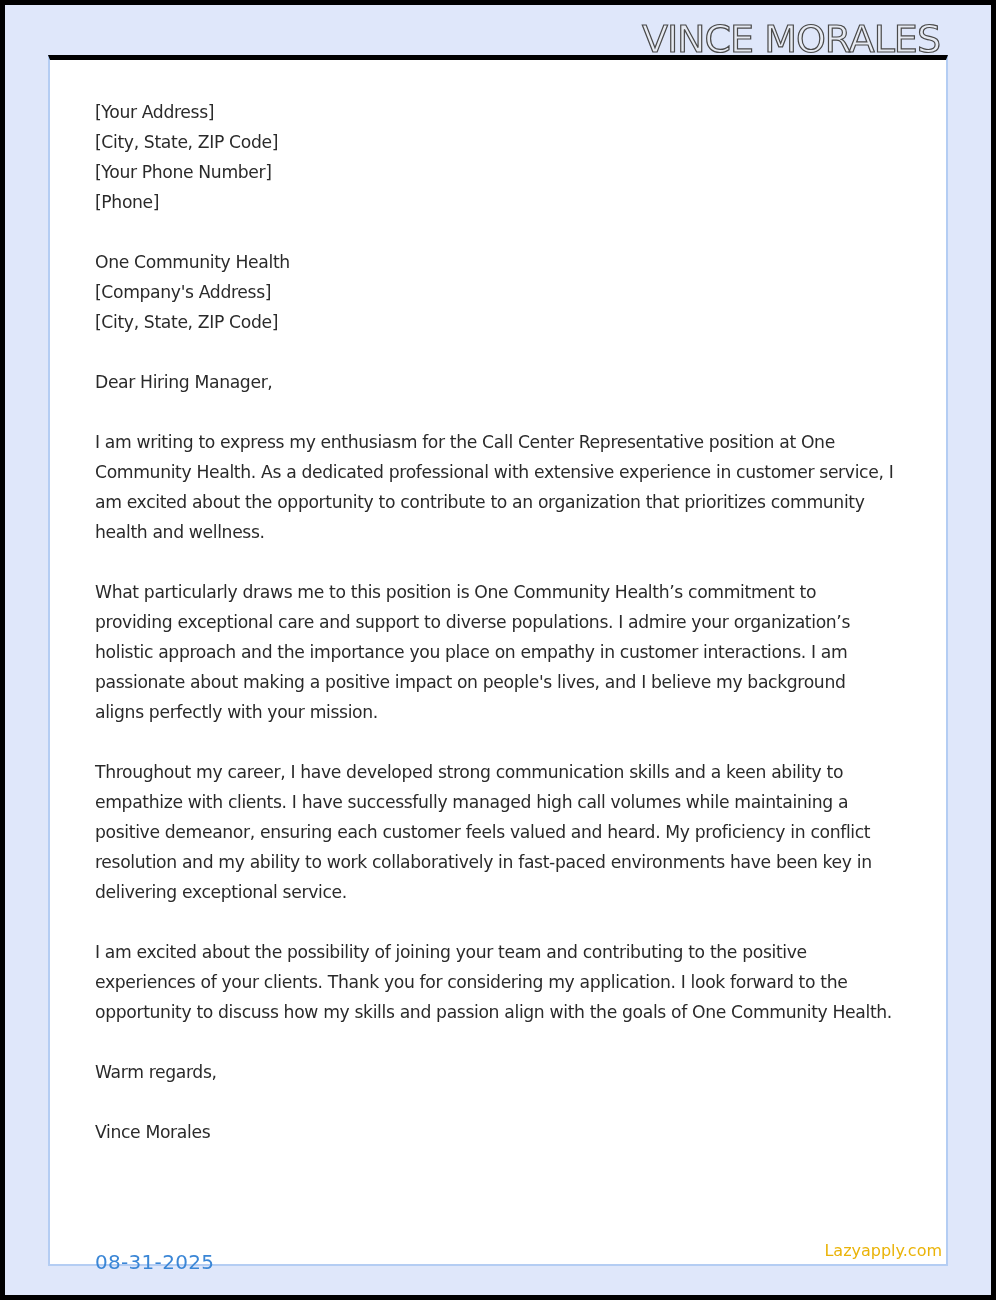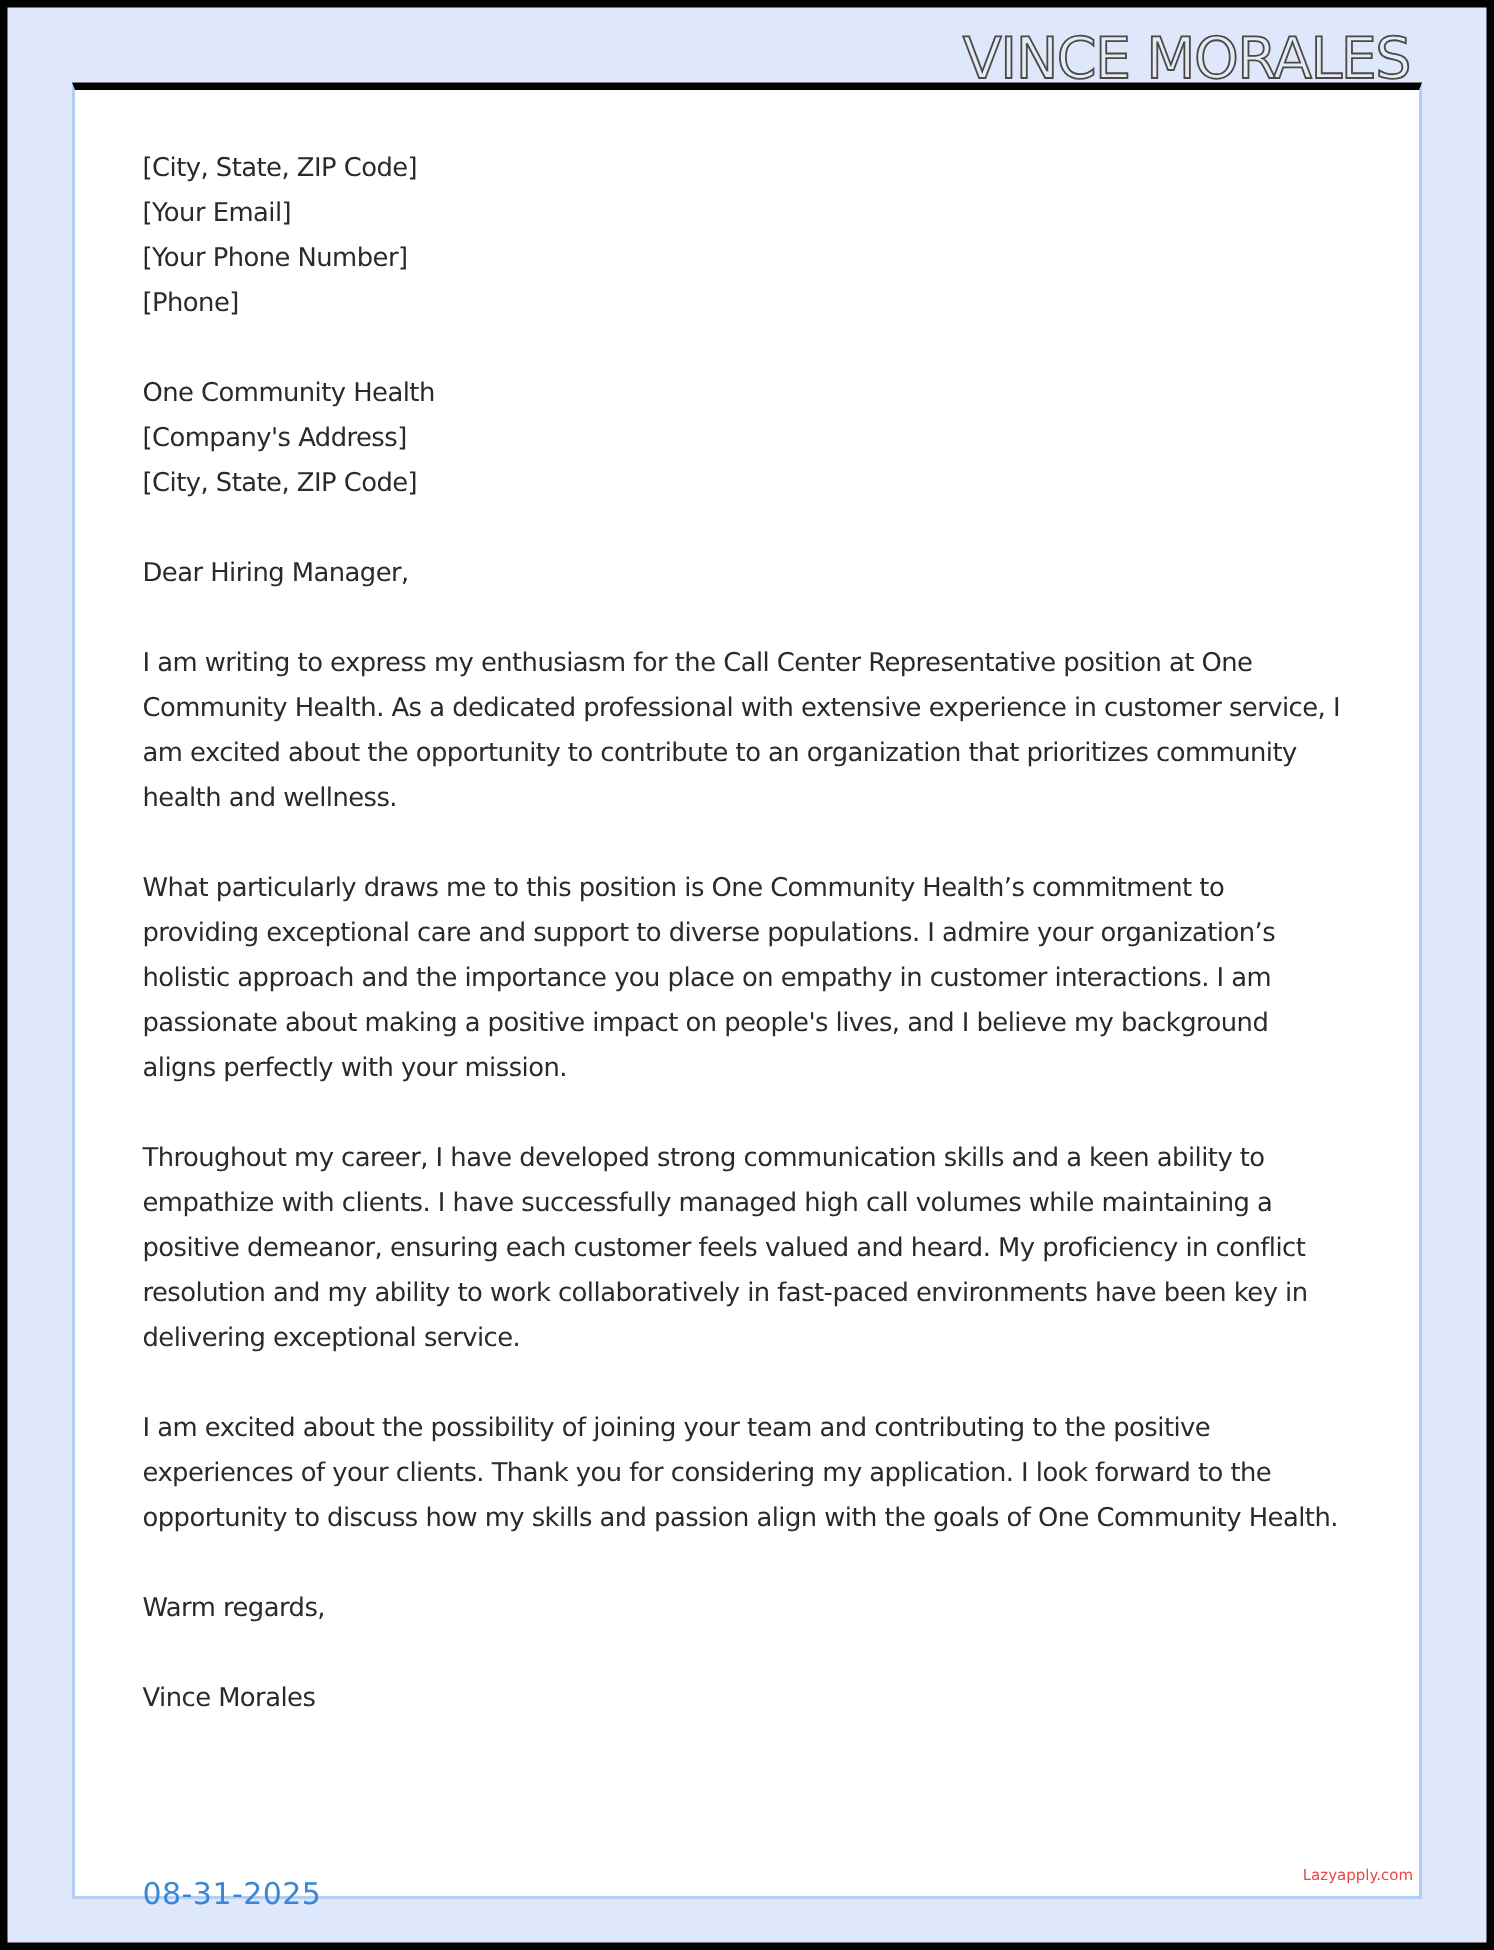--- a/index.html
+++ b/index.html
@@ -69,37 +69,37 @@
       font-size: 20px;
       line-height: 30px;
       color: #3a86d6;
       letter-spacing: 0.3px;
     }
     .watermark {
       position: absolute;
       right: 54px;
       top: 1242px;
       font-family: "DejaVu Sans", sans-serif;
-      font-size: 10px;
+      font-size: 16px;
       line-height: 18px;
-      color: #ef4444;
+      color: #eab308;
     }
   </style>
 </head>
 <body>
 
 <div class="frame">
   <div class="name">VINCE MORALES</div>
   <div class="paper"></div>
 </div>
 
 <div class="content">
   <p>
+    <span class="line">[Your Address]</span>
     <span class="line">[City, State, ZIP Code]</span>
-    <span class="line">[Your Email]</span>
     <span class="line">[Your Phone Number]</span>
     <span class="line">[Phone]</span>
   </p>
   <p>
     <span class="line">One Community Health</span>
     <span class="line">[Company's Address]</span>
     <span class="line">[City, State, ZIP Code]</span>
   </p>
   <p>Dear Hiring Manager,</p>
   <p>I am writing to express my enthusiasm for the Call Center Representative position at One Community Health. As a dedicated professional with extensive experience in customer service, I am excited about the opportunity to contribute to an organization that prioritizes community health and wellness.</p>

